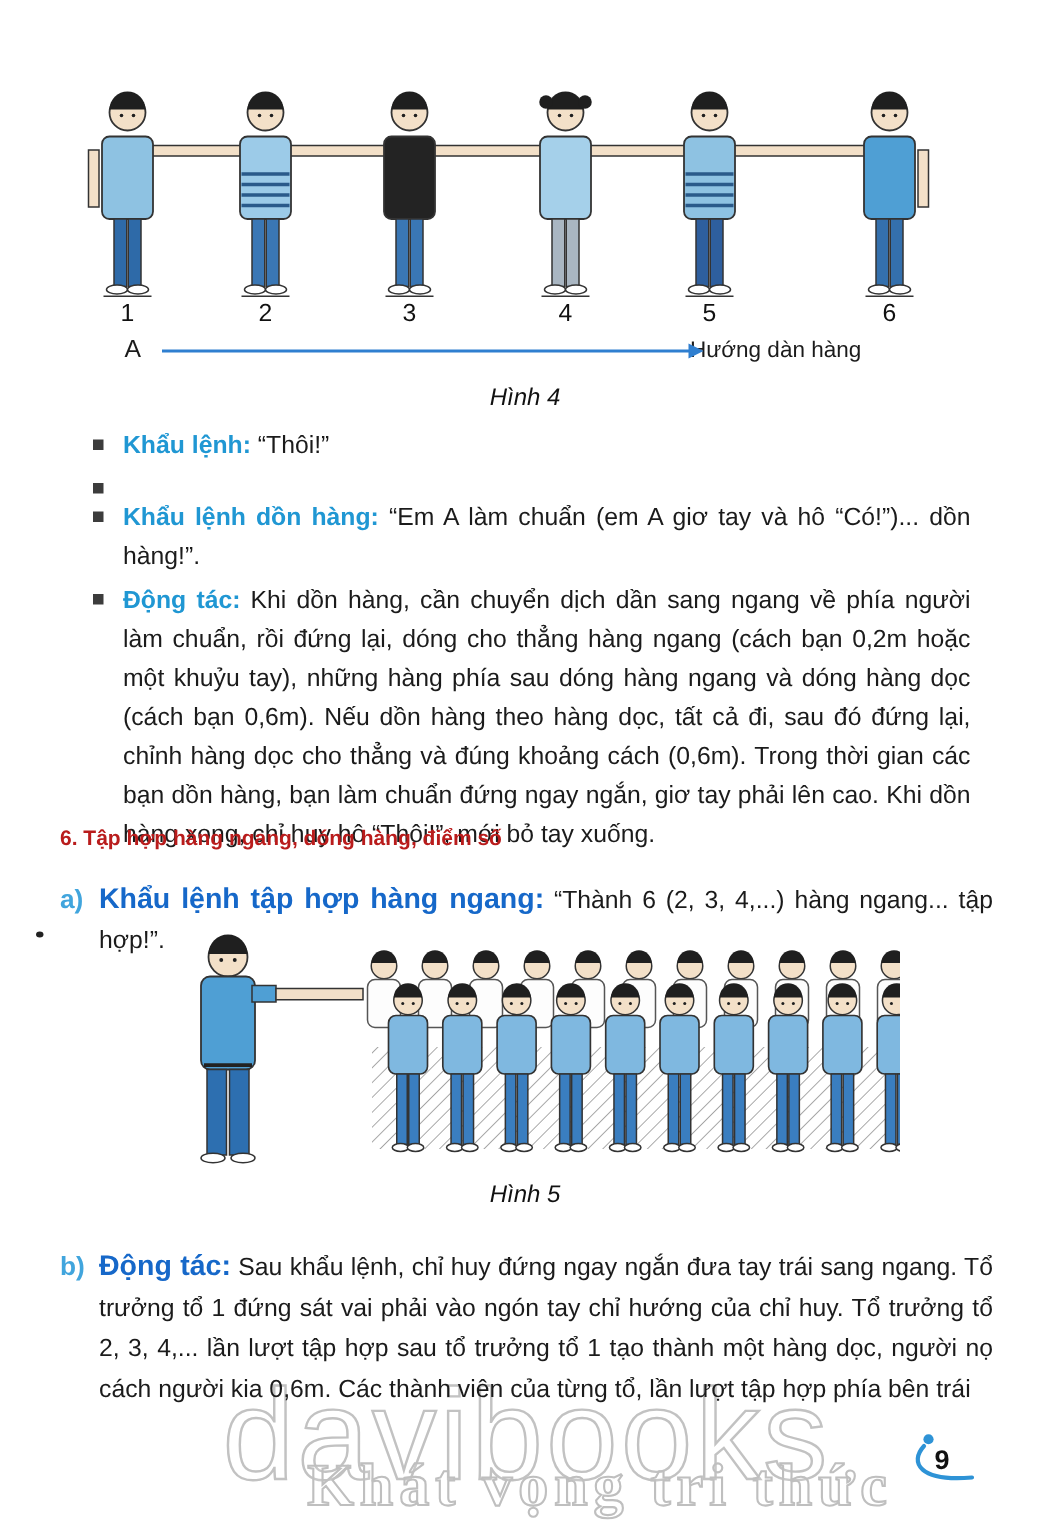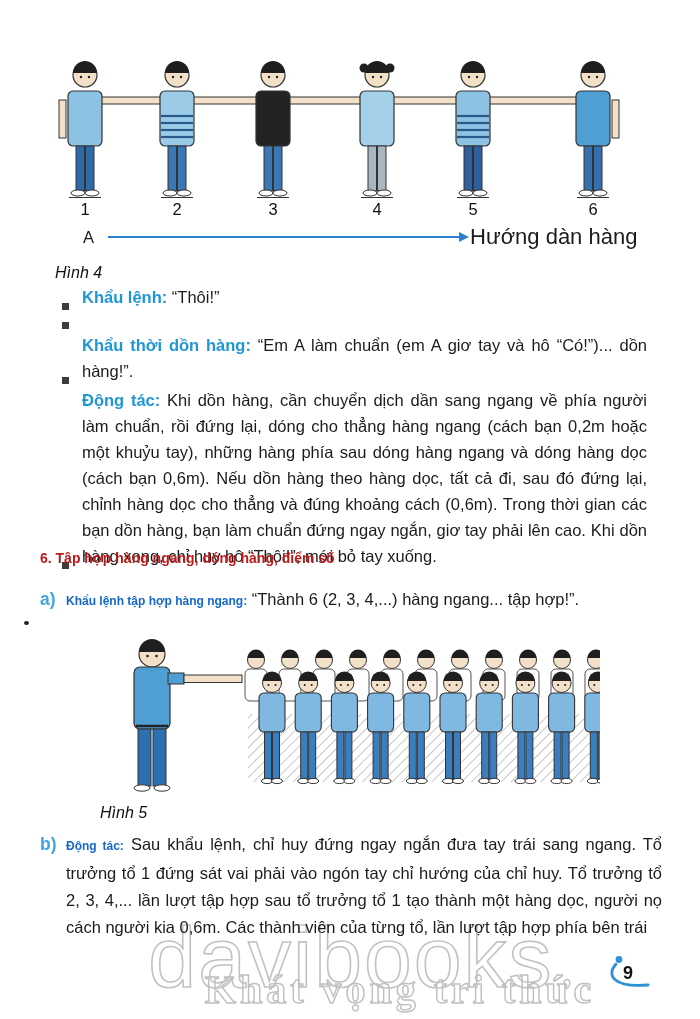--- a/index.html
+++ b/index.html
@@ -9,44 +9,44 @@
   
   .fig4{position:absolute;top:58px;left:55px;width:590px;}
   .fig4 svg{display:block;}
   .fig4-numbers{position:relative;height:22px;font-size:16.5px;color:#111;}
   .fig4-numbers span{position:absolute;top:0;width:22px;text-align:center;}
   .fig4-arrow-row{display:flex;align-items:center;margin-top:2px;font-size:16.5px;}
   .origin-label{margin-left:28px;font-weight:400;}
   .arrow-line{flex:0 0 352px;height:0;border-top:2.2px solid #2f7fd0;margin:0 0 0 14px;position:relative;}
   .arrow-head{position:absolute;right:-9px;top:-6px;width:0;height:0;
               border-left:10px solid #2f7fd0;border-top:5px solid transparent;border-bottom:5px solid transparent;}
-  .direction-label{margin-left:10px;font-size:22px;}
-  .fig-caption{margin-top:14px;text-align:left;font-style:italic;font-size:16px;color:#111;}
+  .direction-label{font-size:15px;}
+  .fig-caption{margin-top:14px;text-align:center;font-style:italic;font-size:16px;color:#111;}
 
   
   .bullets{position:absolute;top:284px;left:62px;width:585px;}
-  .bullet{display:flex;margin-bottom:3px;align-items:flex-end;}
+  .bullet{display:flex;margin-bottom:3px;}
   .bullet-sq{flex:0 0 7px;width:7px;height:7px;background:#3c3c3c;margin:9px 13px 0 0;}
   .bullet p{margin:0;font-size:16.5px;line-height:26px;text-align:justify;}
   .bullet-label{font-weight:bold;color:#2097d3;}
 
   
   .section-heading{position:absolute;top:550px;left:40px;margin:0;
                    font-size:14px;font-weight:bold;color:#b91c1c;}
   .lettered-item{position:absolute;display:flex;left:40px;width:622px;z-index:2;}
   .item-a{top:586px;}
   .item-b{top:831px;}
   .item-letter{flex:0 0 26px;font-weight:bold;color:#41a5dd;font-size:17.5px;line-height:27px;}
   .lettered-item p{margin:0;font-size:16.5px;line-height:27px;text-align:justify;}
-  .item-label{font-weight:bold;color:#1668c9;font-size:12px;}
+  .item-label{font-weight:bold;color:#1668c9;font-size:19px;}
 
   .ink-speck{position:absolute;top:621px;left:24px;width:5px;height:4px;background:#222;border-radius:50%;}
 
   
-  .fig5{position:absolute;top:628px;left:100px;width:500px;}
+  .fig5{position:absolute;top:612px;left:100px;width:500px;}
   .fig5 svg{display:block;}
   .fig5 .fig-caption{margin-top:8px;}
 
   
   .watermark1{position:absolute;top:890px;left:351px;transform:translateX(-50%);z-index:1;
               font-size:86px;font-weight:normal;letter-spacing:2px;
               color:rgba(255,255,255,0.1);-webkit-text-stroke:1.6px #c2c2c2;white-space:nowrap;margin-top:18px;}
   .watermark2{position:absolute;top:966px;left:400px;transform:translateX(-50%);z-index:1;
               font-family:"Liberation Serif",serif;font-size:40px;font-weight:bold;letter-spacing:4px;
               color:rgba(255,255,255,0.1);-webkit-text-stroke:1.4px #bfbfbf;white-space:nowrap;}
@@ -158,21 +158,21 @@
   <div class="bullets">
     <div class="bullet">
       <span class="bullet-sq"></span>
       <p><span class="bullet-label">Khẩu lệnh:</span> <span>“Thôi!”</span></p>
     </div>
     <div class="bullet">
       <span class="bullet-sq"></span>
     </div>
     <div class="bullet">
       <span class="bullet-sq"></span>
-      <p><span class="bullet-label">Khẩu thời dồn hàng:</span> <span>“Em A làm chuẩn (em A giơ tay và hô “Có!”)... dồn hàng!”.</span></p>
+      <p><span class="bullet-label">Khẩu lệnh dồn hàng:</span> <span>“Em A làm chuẩn (em A giơ tay và hô “Có!”)... dồn hàng!”.</span></p>
     </div>
     <div class="bullet">
       <span class="bullet-sq"></span>
       <p><span class="bullet-label">Động tác:</span> <span>Khi dồn hàng, cần chuyển dịch dần sang ngang về phía người làm chuẩn, rồi đứng lại, dóng cho thẳng hàng ngang (cách bạn 0,2m hoặc một khuỷu tay), những hàng phía sau dóng hàng ngang và dóng hàng dọc (cách bạn 0,6m). Nếu dồn hàng theo hàng dọc, tất cả đi, sau đó đứng lại, chỉnh hàng dọc cho thẳng và đúng khoảng cách (0,6m). Trong thời gian các bạn dồn hàng, bạn làm chuẩn đứng ngay ngắn, giơ tay phải lên cao. Khi dồn hàng xong, chỉ huy hô “Thôi!”, mới bỏ tay xuống.</span></p>
     </div>
   </div>
 
   <h2 class="section-heading">6. Tập hợp hàng ngang, dóng hàng, điểm số</h2>
 
   <div class="lettered-item item-a">

